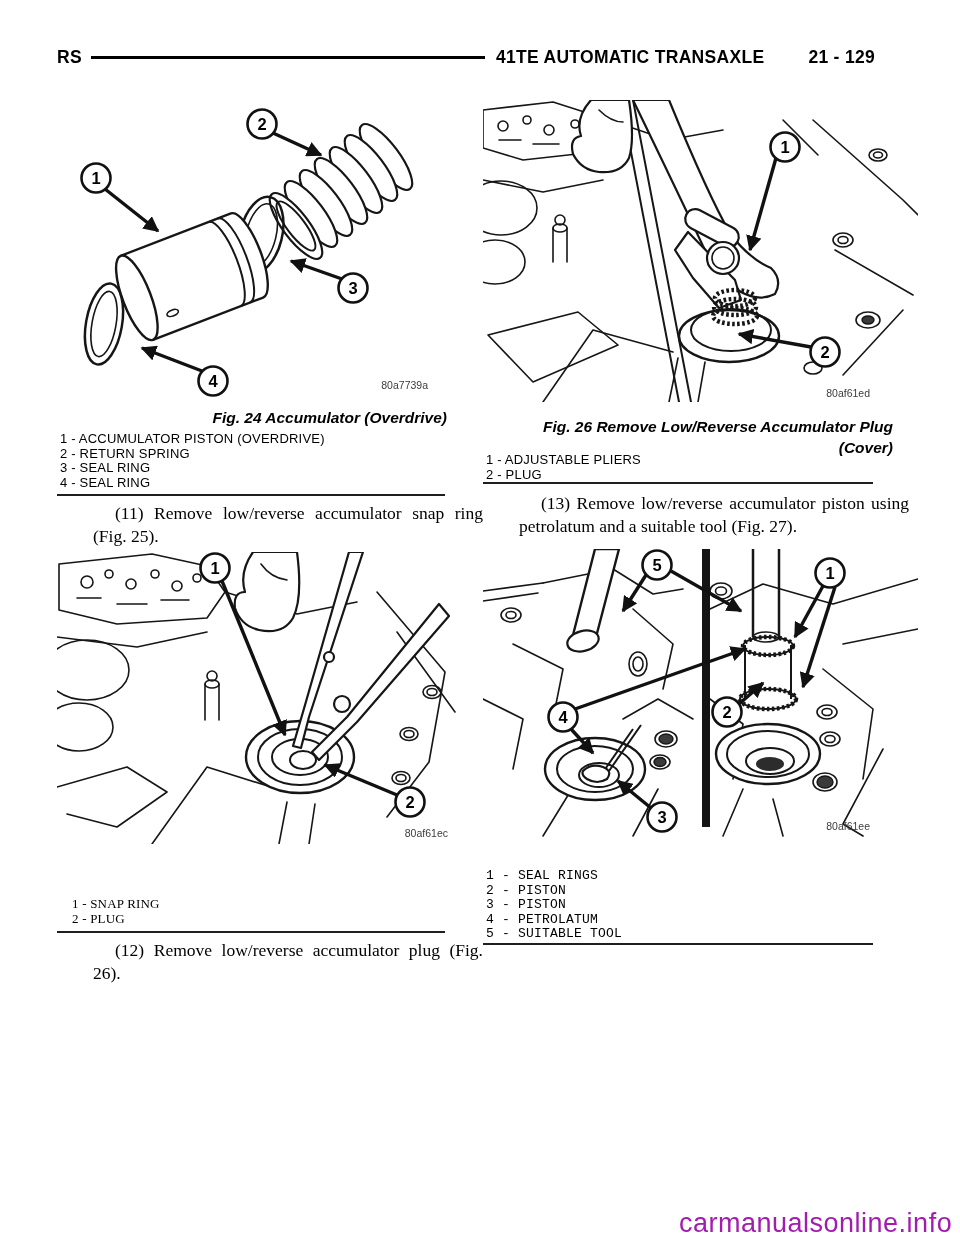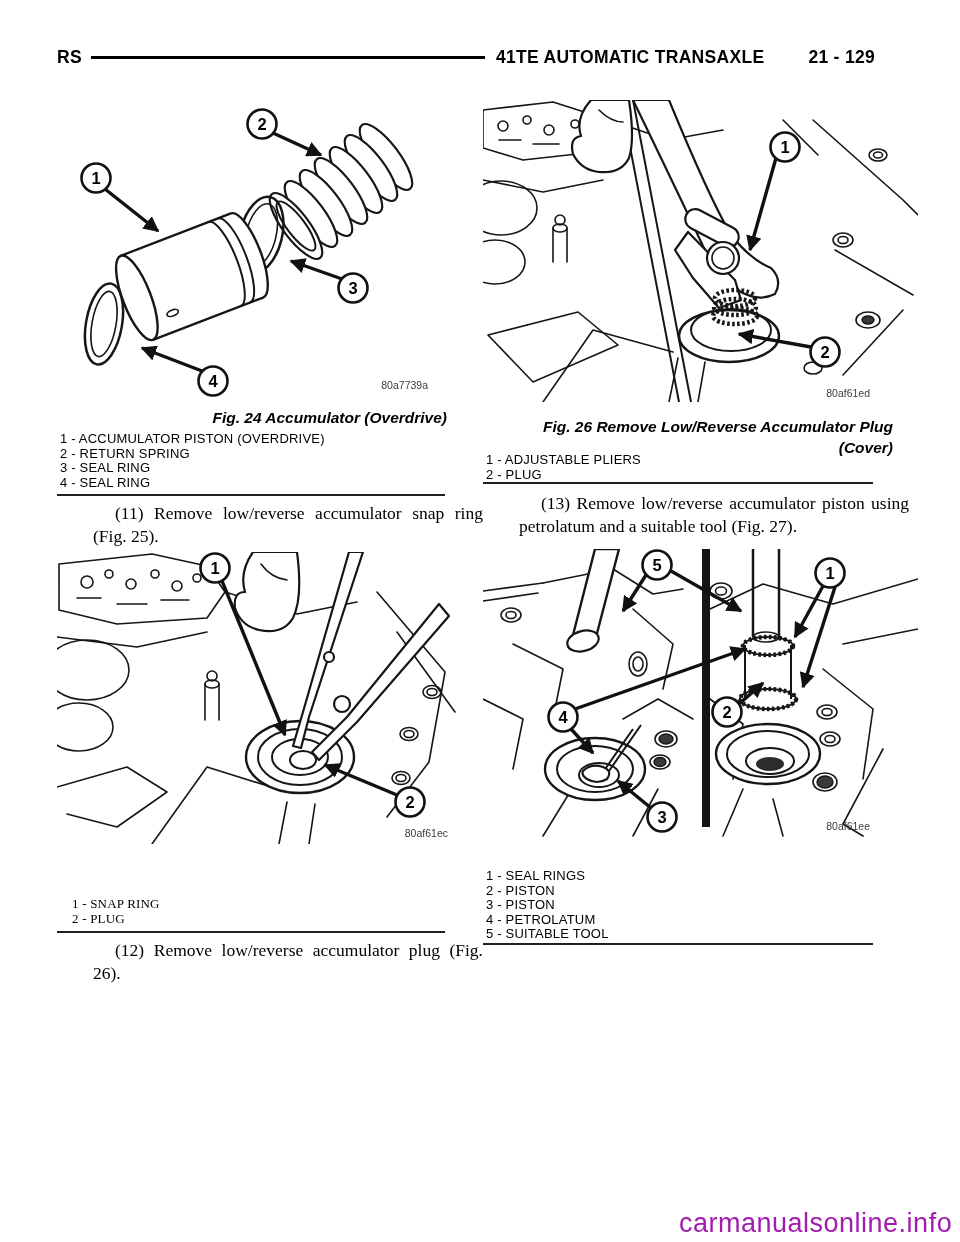--- a/index.html
+++ b/index.html
@@ -387,21 +387,21 @@
       <circle class="cc" cx="347" cy="24" r="14.5"></circle>
       <text class="cnum" x="347" y="30" text-anchor="middle">1</text>
     </g>
     <g>
       <circle class="cc" cx="244" cy="163" r="14.5"></circle>
       <text class="cnum" x="244" y="169" text-anchor="middle">2</text>
     </g>
     <text class="figcode" x="387" y="281" text-anchor="end">80af61ee</text>
   </svg>
 
-  <ul class="legend abs" style="left:486px; top:869px;">
+  <ul class="legend abs" style="left:486px; top:869px;font-family:Liberation Mono, monospace;">
     <li>1 - SEAL RINGS</li>
     <li>2 - PISTON</li>
     <li>3 - PISTON</li>
     <li>4 - PETROLATUM</li>
     <li>5 - SUITABLE TOOL</li>
   </ul>
   <div class="rule abs" style="left:483px; top:943px; width:390px;"></div>
 
   <div class="watermark">carmanualsonline.info</div>
 

